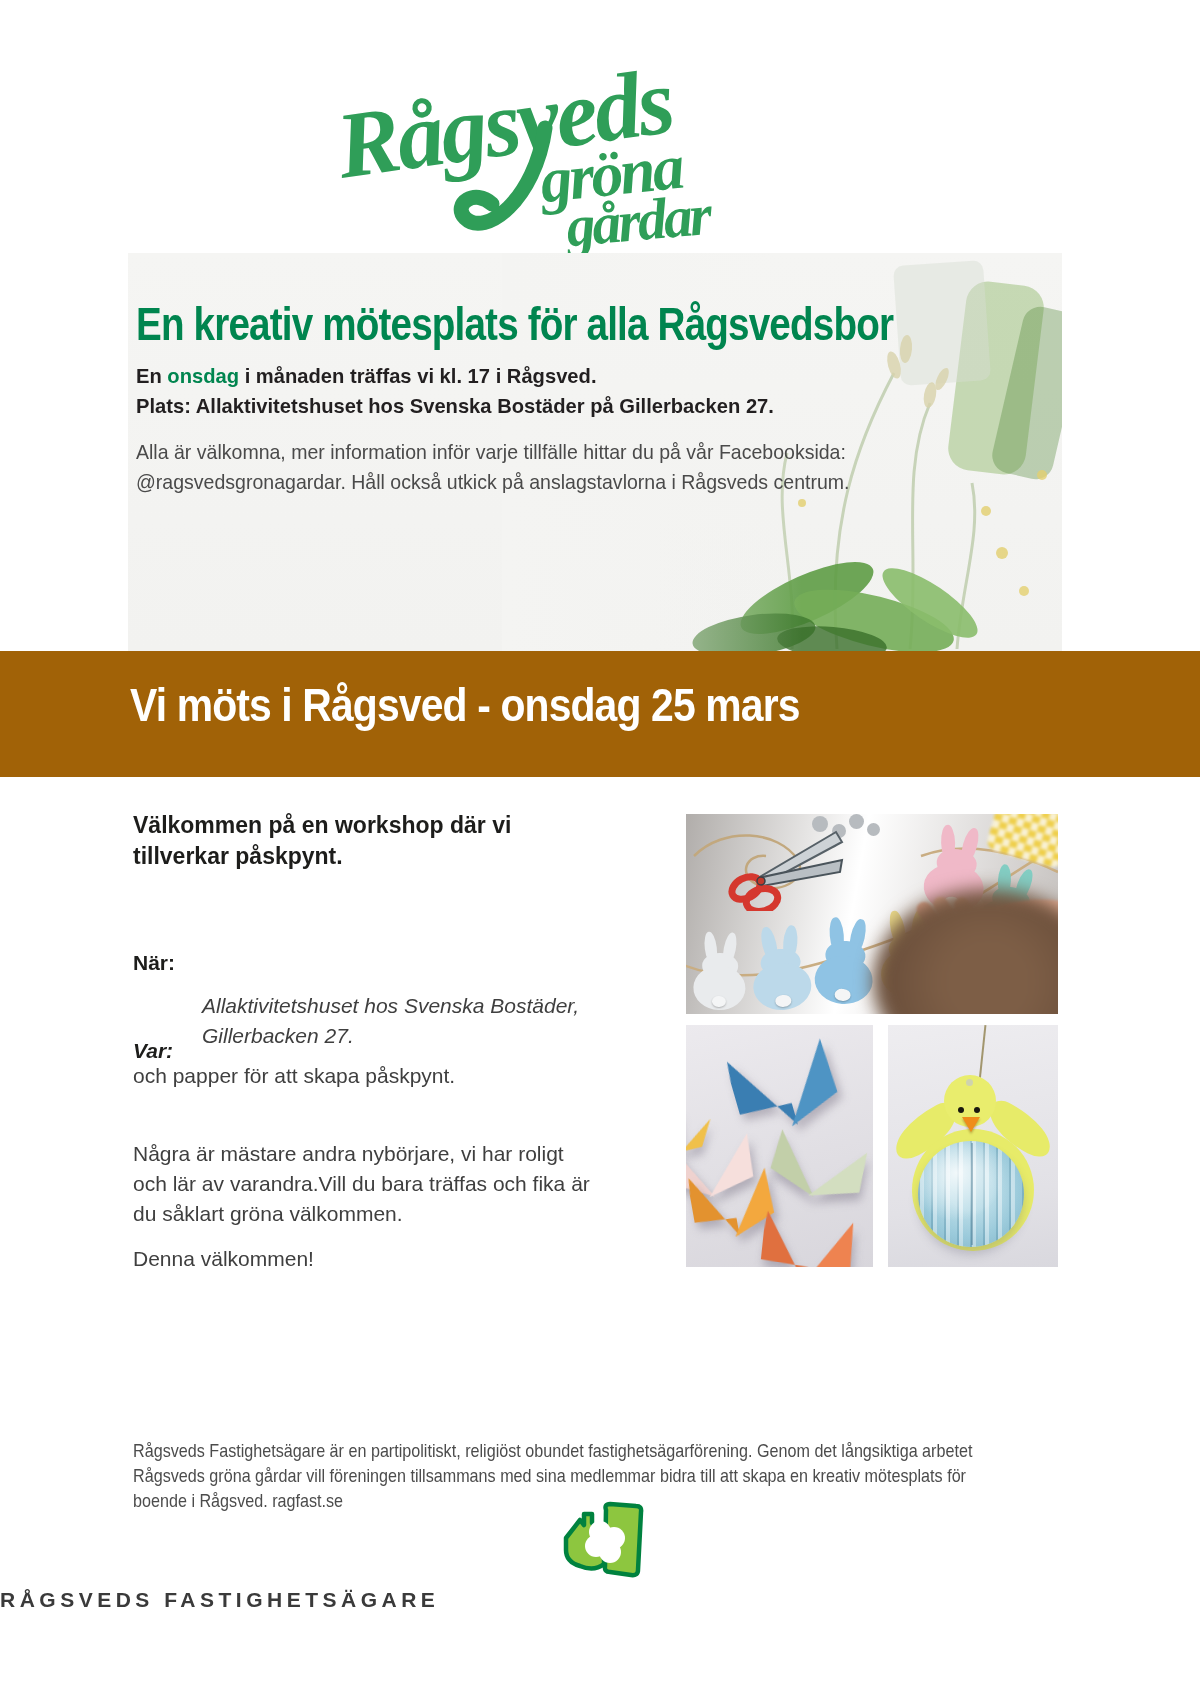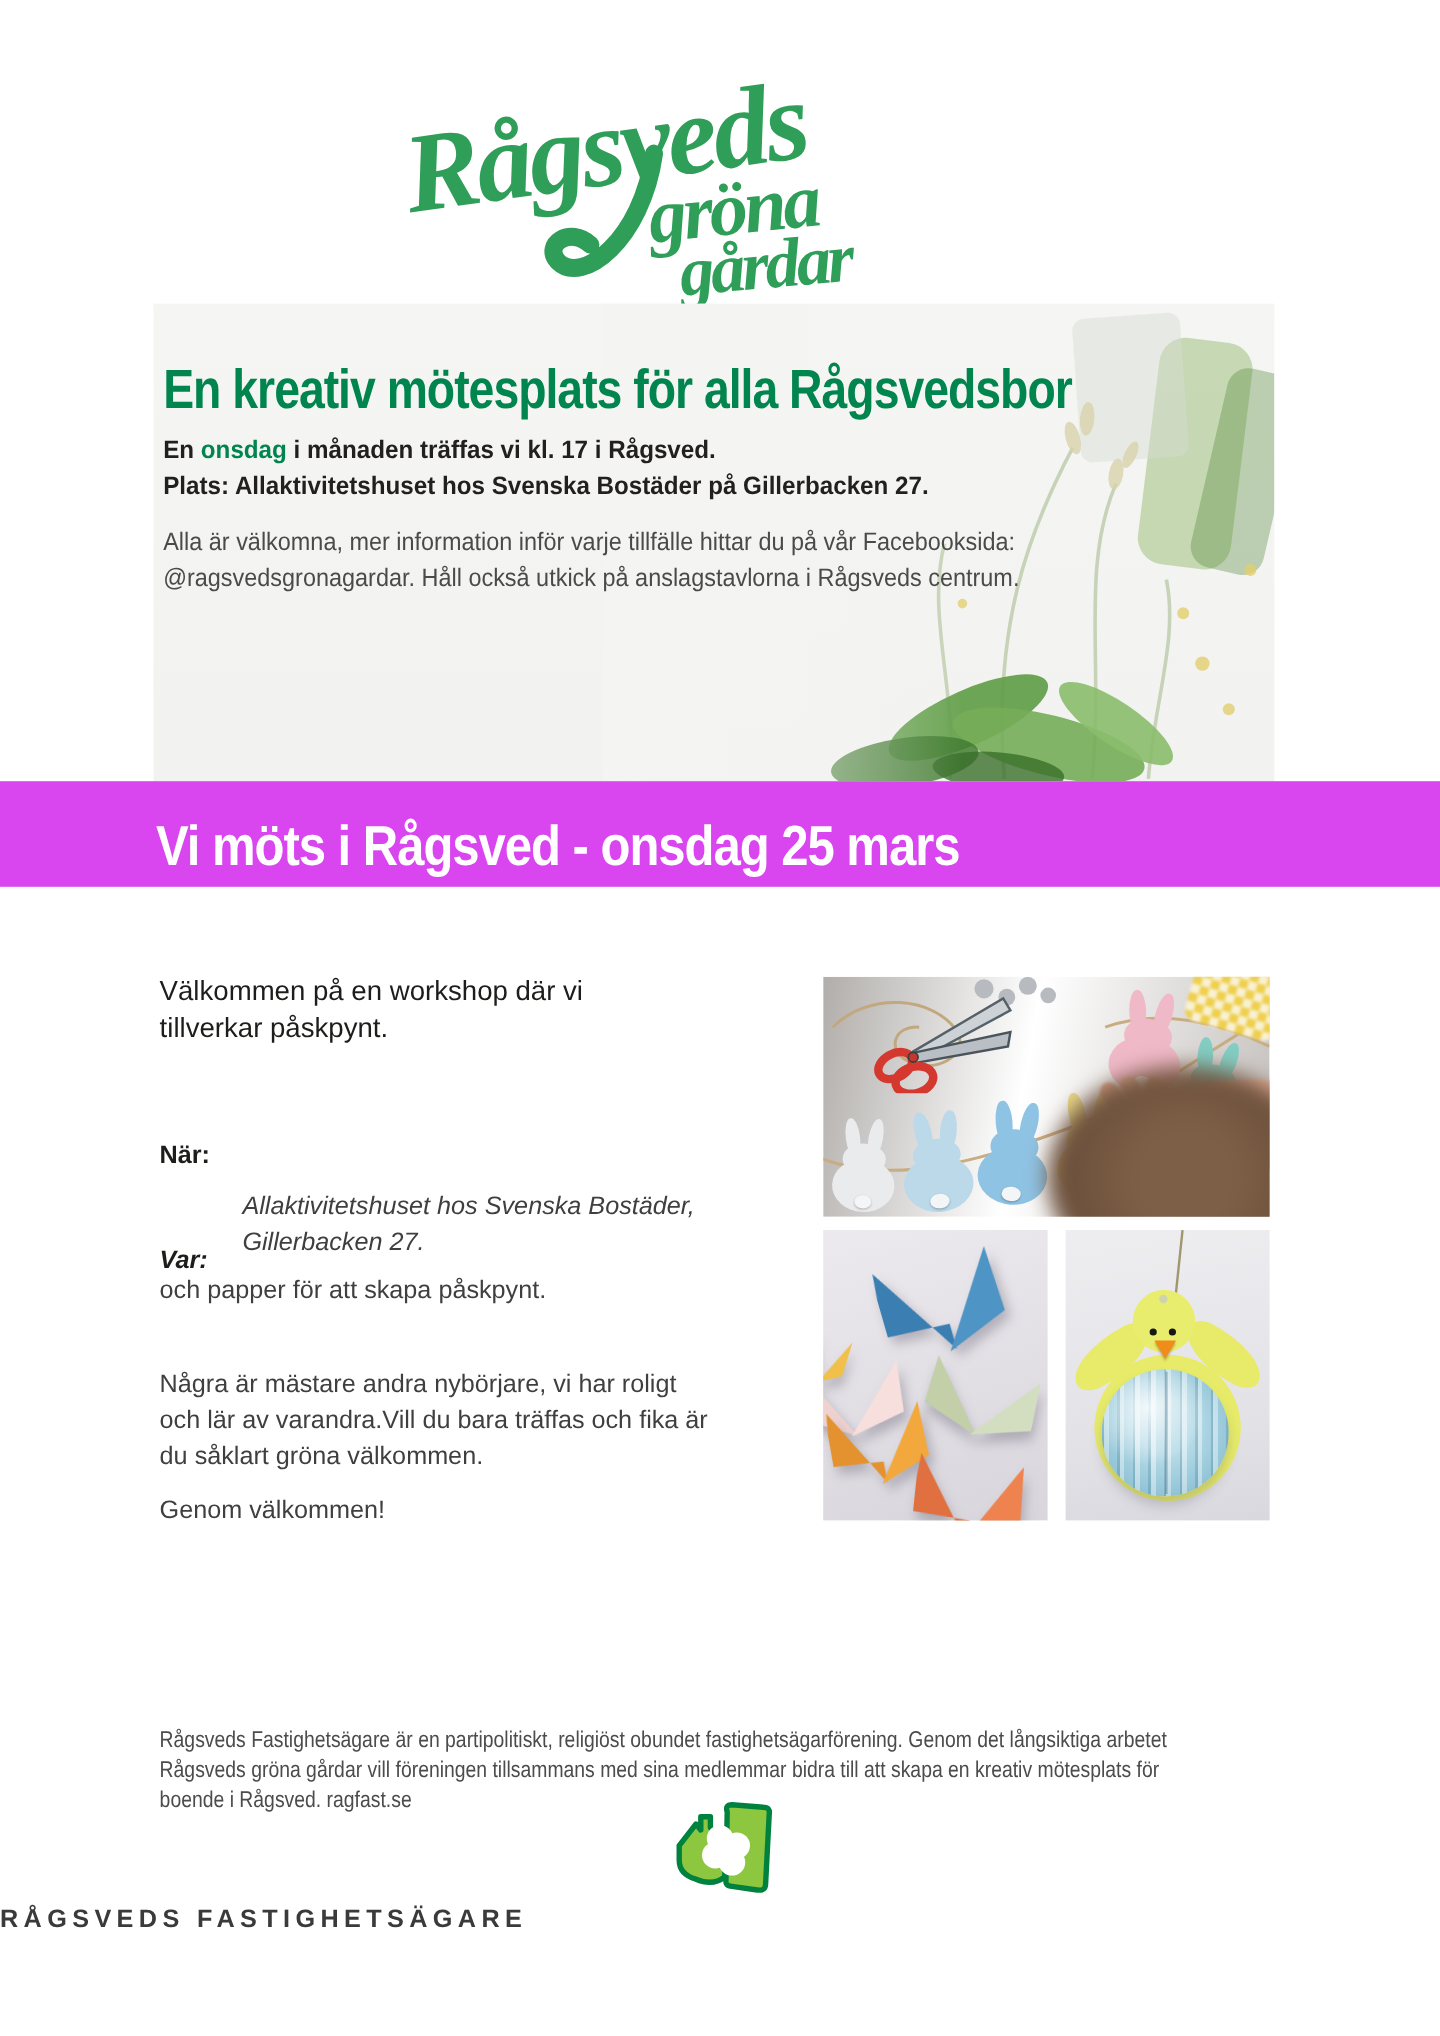--- a/index.html
+++ b/index.html
@@ -34,30 +34,30 @@
     line-height:30px;white-space:nowrap;transform:scaleX(.96);transform-origin:left top;
   }
   .hero-lead .hl{color:#00854f;}
   .hero-body{
     left:8px;top:184px;font-size:21px;color:#4a4a4a;line-height:30px;
     white-space:nowrap;transform:scaleX(.93);transform-origin:left top;
   }
 
   
   .banner{
-    left:0;top:651px;width:1200px;height:88px;background:#d946ef;
+    left:0;top:651px;width:1200px;height:126px;background:#a16207;
   }
   .banner-title{
     left:130px;top:26px;font-size:47px;font-weight:bold;color:#ffffff;
     white-space:nowrap;transform:scaleX(.87);transform-origin:left top;letter-spacing:-1px;
   }
 
   
   .col-left{left:133px;width:470px;}
-  .intro{top:810px;font-size:23px;font-weight:normal;line-height:31px;color:#1d1d1b;}
+  .intro{top:810px;font-size:23px;font-weight:bold;line-height:31px;color:#1d1d1b;}
   .row-label{position:absolute;left:0;top:0;font-weight:bold;font-size:21px;color:#1d1d1b;margin-top:48px;}
   .row-value{position:absolute;left:69px;top:0;font-size:21px;line-height:30px;color:#3f3f3f;white-space:nowrap;}
   .when{top:903px;height:60px;}
   .where{top:991px;height:60px;font-style:italic;}
   .para{font-size:21px;line-height:30px;color:#3f3f3f;white-space:nowrap;}
   .para1{top:1061px;}
   .para2{top:1139px;}
   .closing{top:1247px;font-size:21px;color:#3f3f3f;}
 
   
@@ -211,21 +211,21 @@
 <div class="abs col-left para para1">
   <div>och papper för att skapa påskpynt.</div>
 </div>
 
 <div class="abs col-left para para2">
   <div>Några är mästare andra nybörjare, vi har roligt</div>
   <div>och lär av varandra.Vill du bara träffas och fika är</div>
   <div>du såklart gröna välkommen.</div>
 </div>
 
-<div class="abs col-left closing">Genom välkommen!</div>
+<div class="abs col-left closing">Denna välkommen!</div>
 
 <div class="abs photo photo-garland">
   <div class="abs wood-shade"></div>
 
   <svg class="abs" style="left:0;top:0" width="372" height="200" viewBox="0 0 372 200">
     <path d="M -5 150 C 60 178 145 148 205 126 S 320 62 375 30" fill="none" stroke="#c9ad82" stroke-width="2.5"></path>
     <path d="M 8 42 C 38 12 92 16 112 46 C 122 66 92 82 70 70 C 52 60 60 40 80 42" fill="none" stroke="#c2a87e" stroke-width="2.5"></path>
     <path d="M 235 42 C 280 26 330 38 372 58" fill="none" stroke="#c9ad82" stroke-width="2.5"></path>
   </svg>
 

